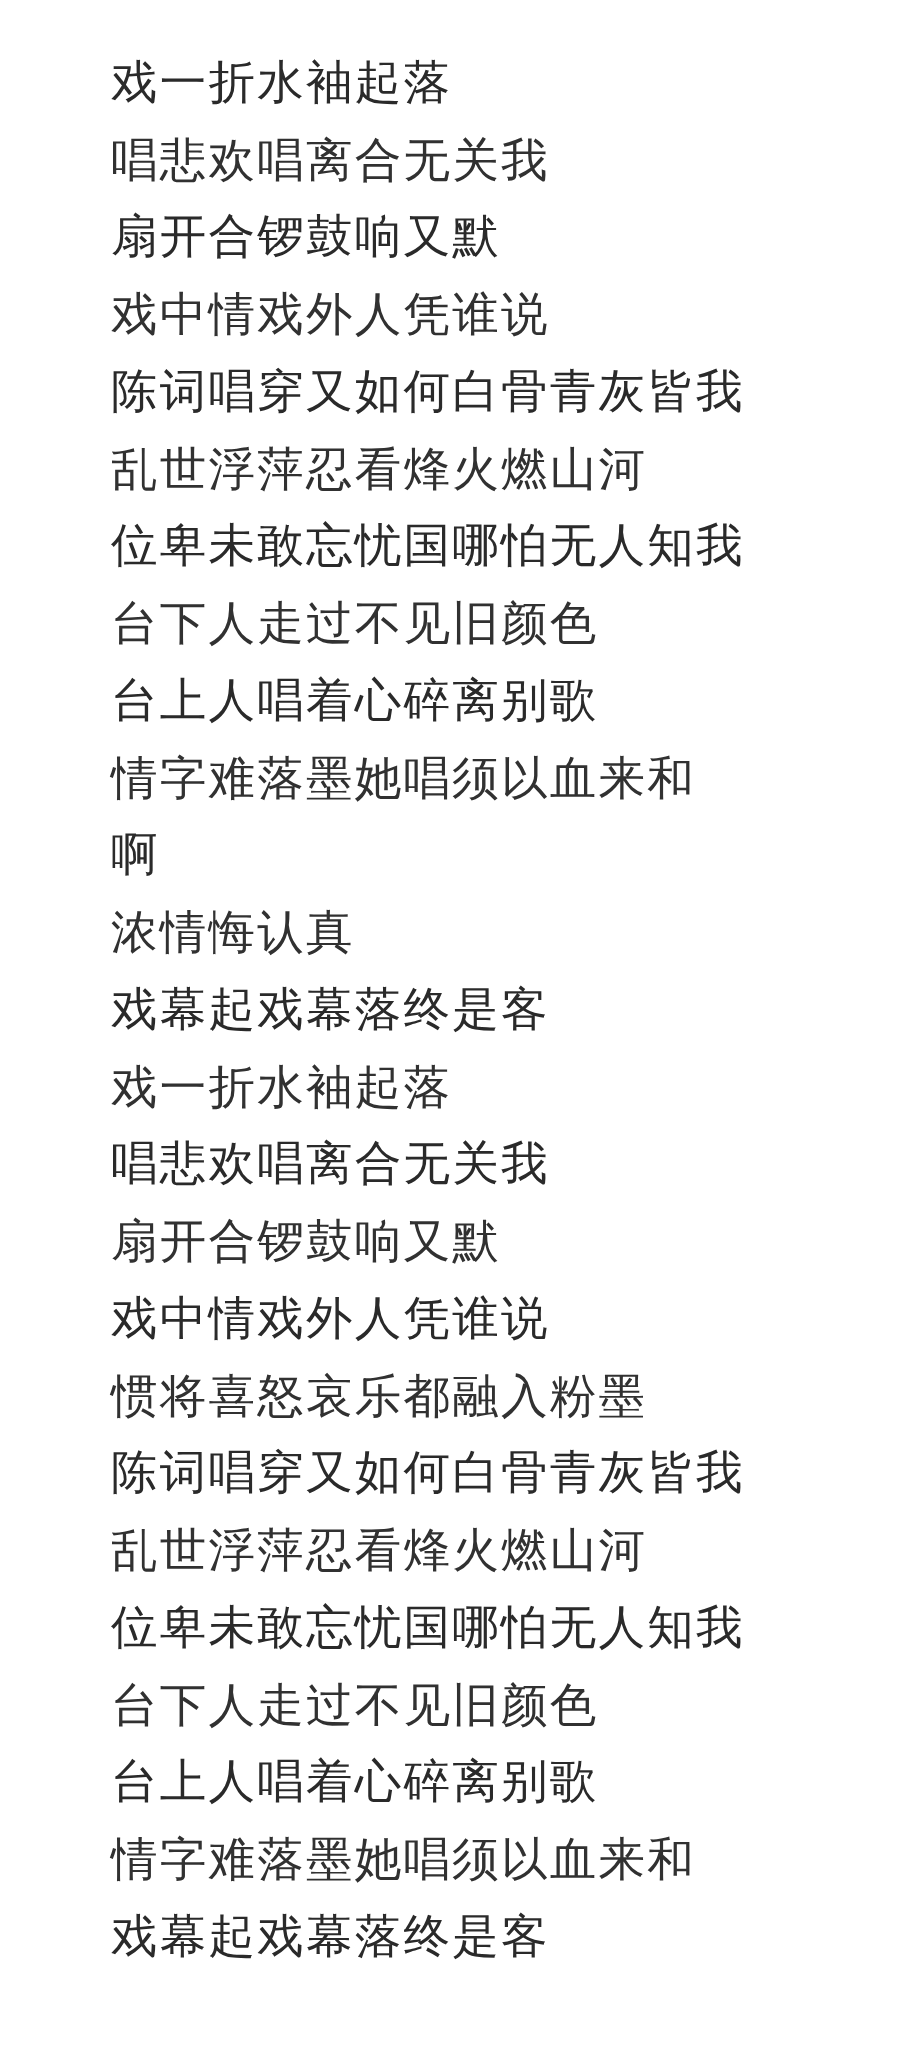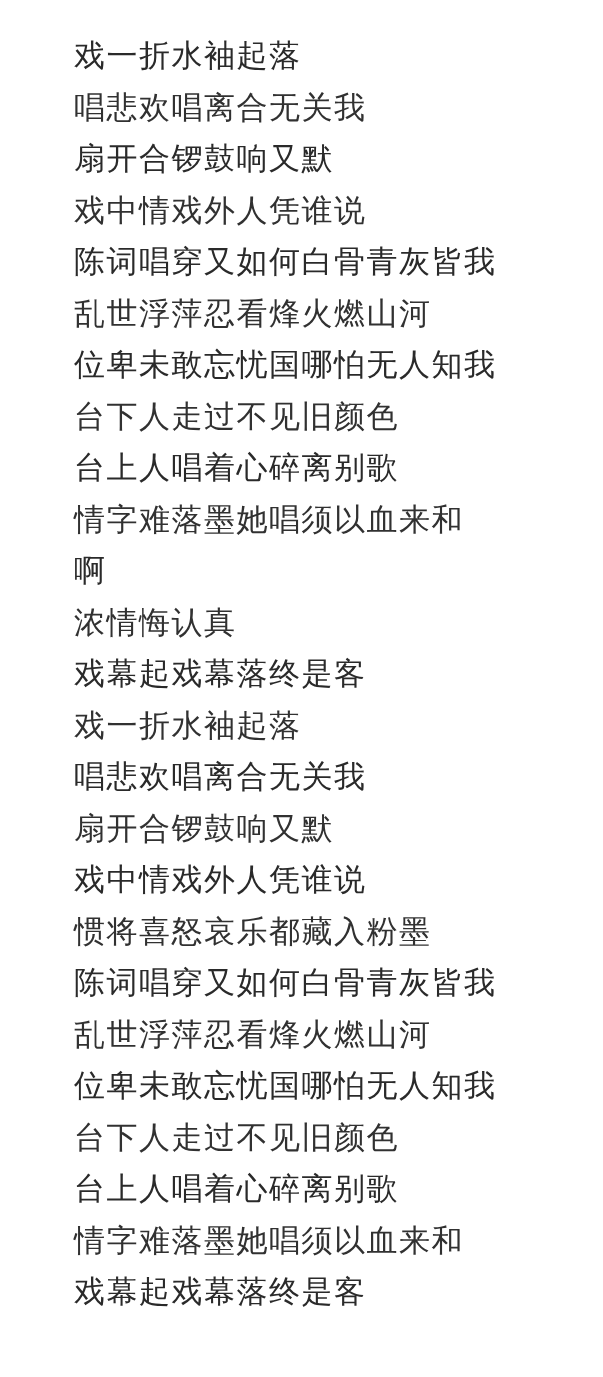--- a/index.html
+++ b/index.html
@@ -54,21 +54,21 @@
   <div class="lyric-line">台下人走过不见旧颜色</div>
   <div class="lyric-line">台上人唱着心碎离别歌</div>
   <div class="lyric-line">情字难落墨她唱须以血来和</div>
   <div class="lyric-line">啊</div>
   <div class="lyric-line">浓情悔认真</div>
   <div class="lyric-line">戏幕起戏幕落终是客</div>
   <div class="lyric-line">戏一折水袖起落</div>
   <div class="lyric-line">唱悲欢唱离合无关我</div>
   <div class="lyric-line">扇开合锣鼓响又默</div>
   <div class="lyric-line">戏中情戏外人凭谁说</div>
-  <div class="lyric-line">惯将喜怒哀乐都藏入粉墨</div>
+  <div class="lyric-line">惯将喜怒哀乐都融入粉墨</div>
   <div class="lyric-line">陈词唱穿又如何白骨青灰皆我</div>
   <div class="lyric-line">乱世浮萍忍看烽火燃山河</div>
   <div class="lyric-line">位卑未敢忘忧国哪怕无人知我</div>
   <div class="lyric-line">台下人走过不见旧颜色</div>
   <div class="lyric-line">台上人唱着心碎离别歌</div>
   <div class="lyric-line">情字难落墨她唱须以血来和</div>
   <div class="lyric-line">戏幕起戏幕落终是客</div>
 </div>
 
 </body></html>

